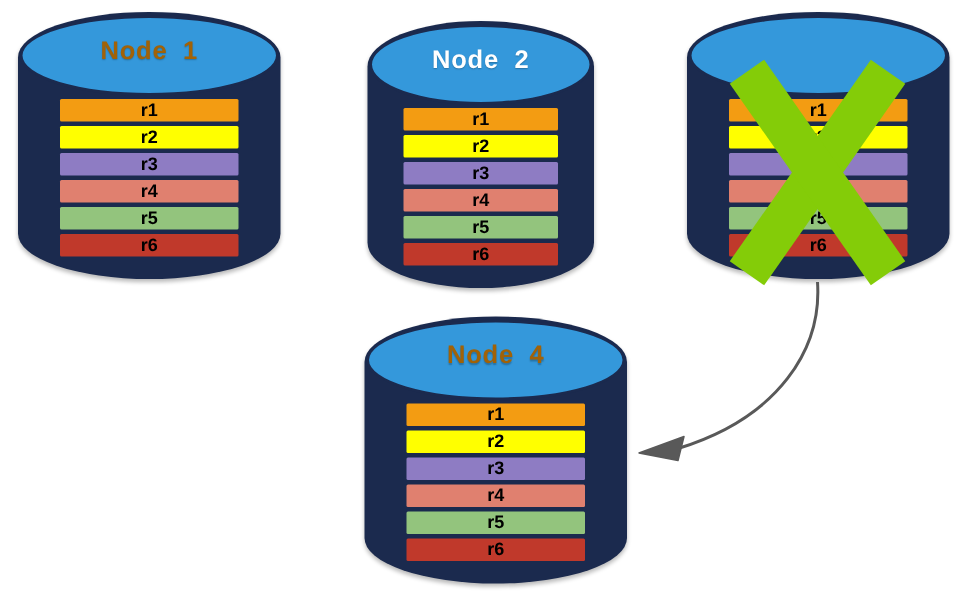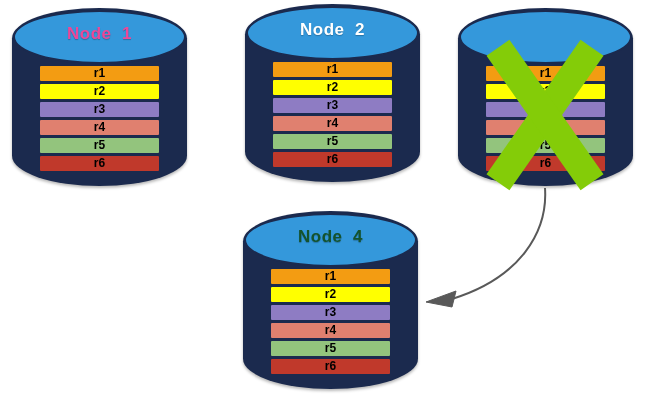--- a/index.html
+++ b/index.html
@@ -107,32 +107,32 @@
   }
 </style>
 </head>
 <body style="background: rgb(255, 255, 255);">
 
 <div id="stage">
 
   <div class="node" id="n1" style="left:12px; top:8px; width:175px; height:178px;">
     <div class="node-body" style="background: rgb(27, 42, 78);"></div>
     <div class="node-top" style="background: rgb(52, 152, 219);"></div>
-    <div class="node-title" style="color: #ec4899;">Node  1</div>
+    <div class="node-title" style="color: #a16207;">Node  1</div>
     <div class="records">
       <div class="record" style="background: rgb(243, 156, 18); color: rgb(0, 0, 0);">r1</div>
       <div class="record" style="background: rgb(255, 255, 0); color: rgb(0, 0, 0);">r2</div>
       <div class="record" style="background: rgb(142, 124, 195); color: rgb(0, 0, 0);">r3</div>
       <div class="record" style="background: rgb(224, 128, 111); color: rgb(0, 0, 0);">r4</div>
       <div class="record" style="background: rgb(147, 196, 125); color: rgb(0, 0, 0);">r5</div>
       <div class="record" style="background: rgb(192, 57, 43); color: rgb(0, 0, 0);">r6</div>
     </div>
   </div>
 
-  <div class="node" id="n2" style="left:245px; top:4px; width:175px; height:178px;">
+  <div class="node" id="n2" style="left:245px; top:14px; width:151px; height:178px;">
     <div class="node-body" style="background: rgb(27, 42, 78);"></div>
     <div class="node-top" style="background: rgb(52, 152, 219);"></div>
     <div class="node-title" style="color: rgb(255, 255, 255);">Node  2</div>
     <div class="records">
       <div class="record" style="background: rgb(243, 156, 18); color: rgb(0, 0, 0);">r1</div>
       <div class="record" style="background: rgb(255, 255, 0); color: rgb(0, 0, 0);">r2</div>
       <div class="record" style="background: rgb(142, 124, 195); color: rgb(0, 0, 0);">r3</div>
       <div class="record" style="background: rgb(224, 128, 111); color: rgb(0, 0, 0);">r4</div>
       <div class="record" style="background: rgb(147, 196, 125); color: rgb(0, 0, 0);">r5</div>
       <div class="record" style="background: rgb(192, 57, 43); color: rgb(0, 0, 0);">r6</div>
@@ -153,21 +153,21 @@
   </div>
 
   <div class="xmark" style="left:493px; top:40px; width:104px; height:150px;">
     <div class="bar a" style="background: rgb(132, 204, 8);"></div>
     <div class="bar b" style="background: rgb(132, 204, 8);"></div>
   </div>
 
   <div class="node" id="n4" style="left:243px; top:211px; width:175px; height:178px;">
     <div class="node-body" style="background: rgb(27, 42, 78);"></div>
     <div class="node-top" style="background: rgb(52, 152, 219);"></div>
-    <div class="node-title" style="color: #14532d;">Node  4</div>
+    <div class="node-title" style="color: #a16207;">Node  4</div>
     <div class="records">
       <div class="record" style="background: rgb(243, 156, 18); color: rgb(0, 0, 0);">r1</div>
       <div class="record" style="background: rgb(255, 255, 0); color: rgb(0, 0, 0);">r2</div>
       <div class="record" style="background: rgb(142, 124, 195); color: rgb(0, 0, 0);">r3</div>
       <div class="record" style="background: rgb(224, 128, 111); color: rgb(0, 0, 0);">r4</div>
       <div class="record" style="background: rgb(147, 196, 125); color: rgb(0, 0, 0);">r5</div>
       <div class="record" style="background: rgb(192, 57, 43); color: rgb(0, 0, 0);">r6</div>
     </div>
   </div>
 

